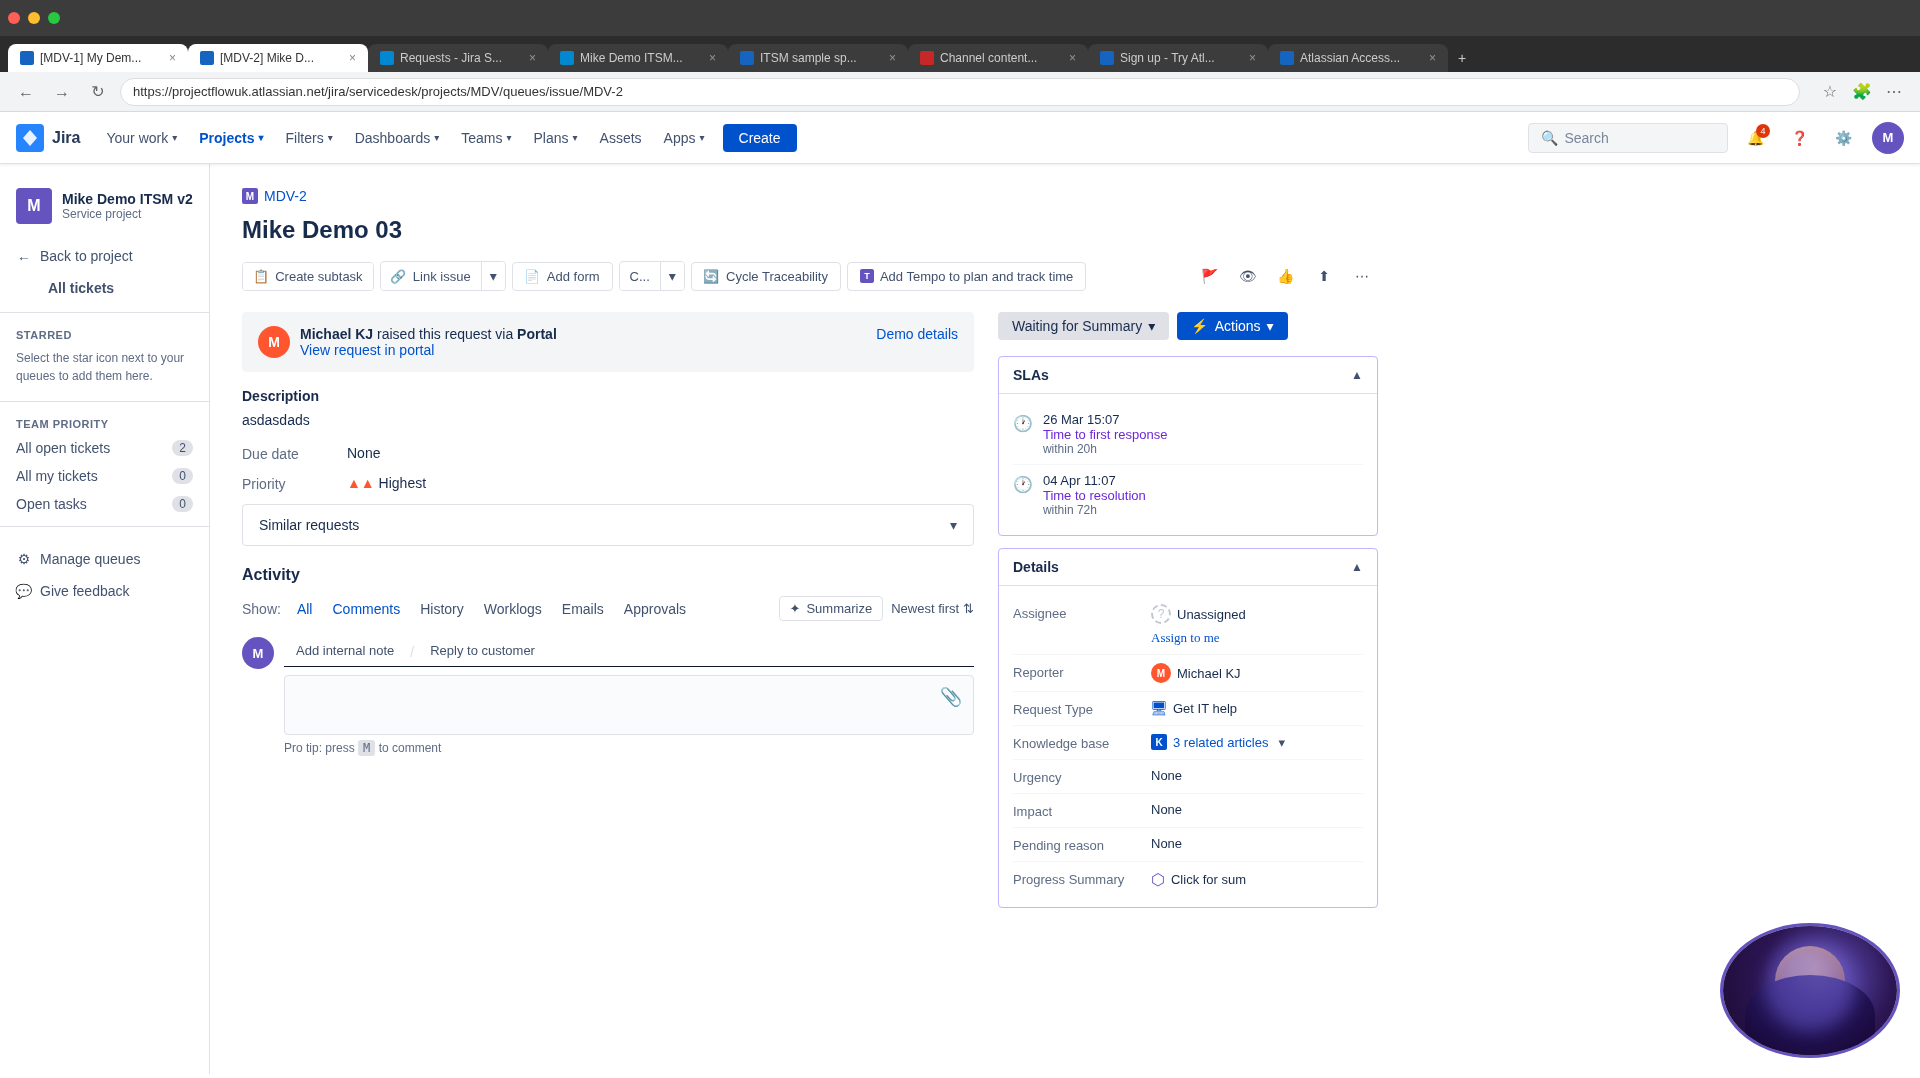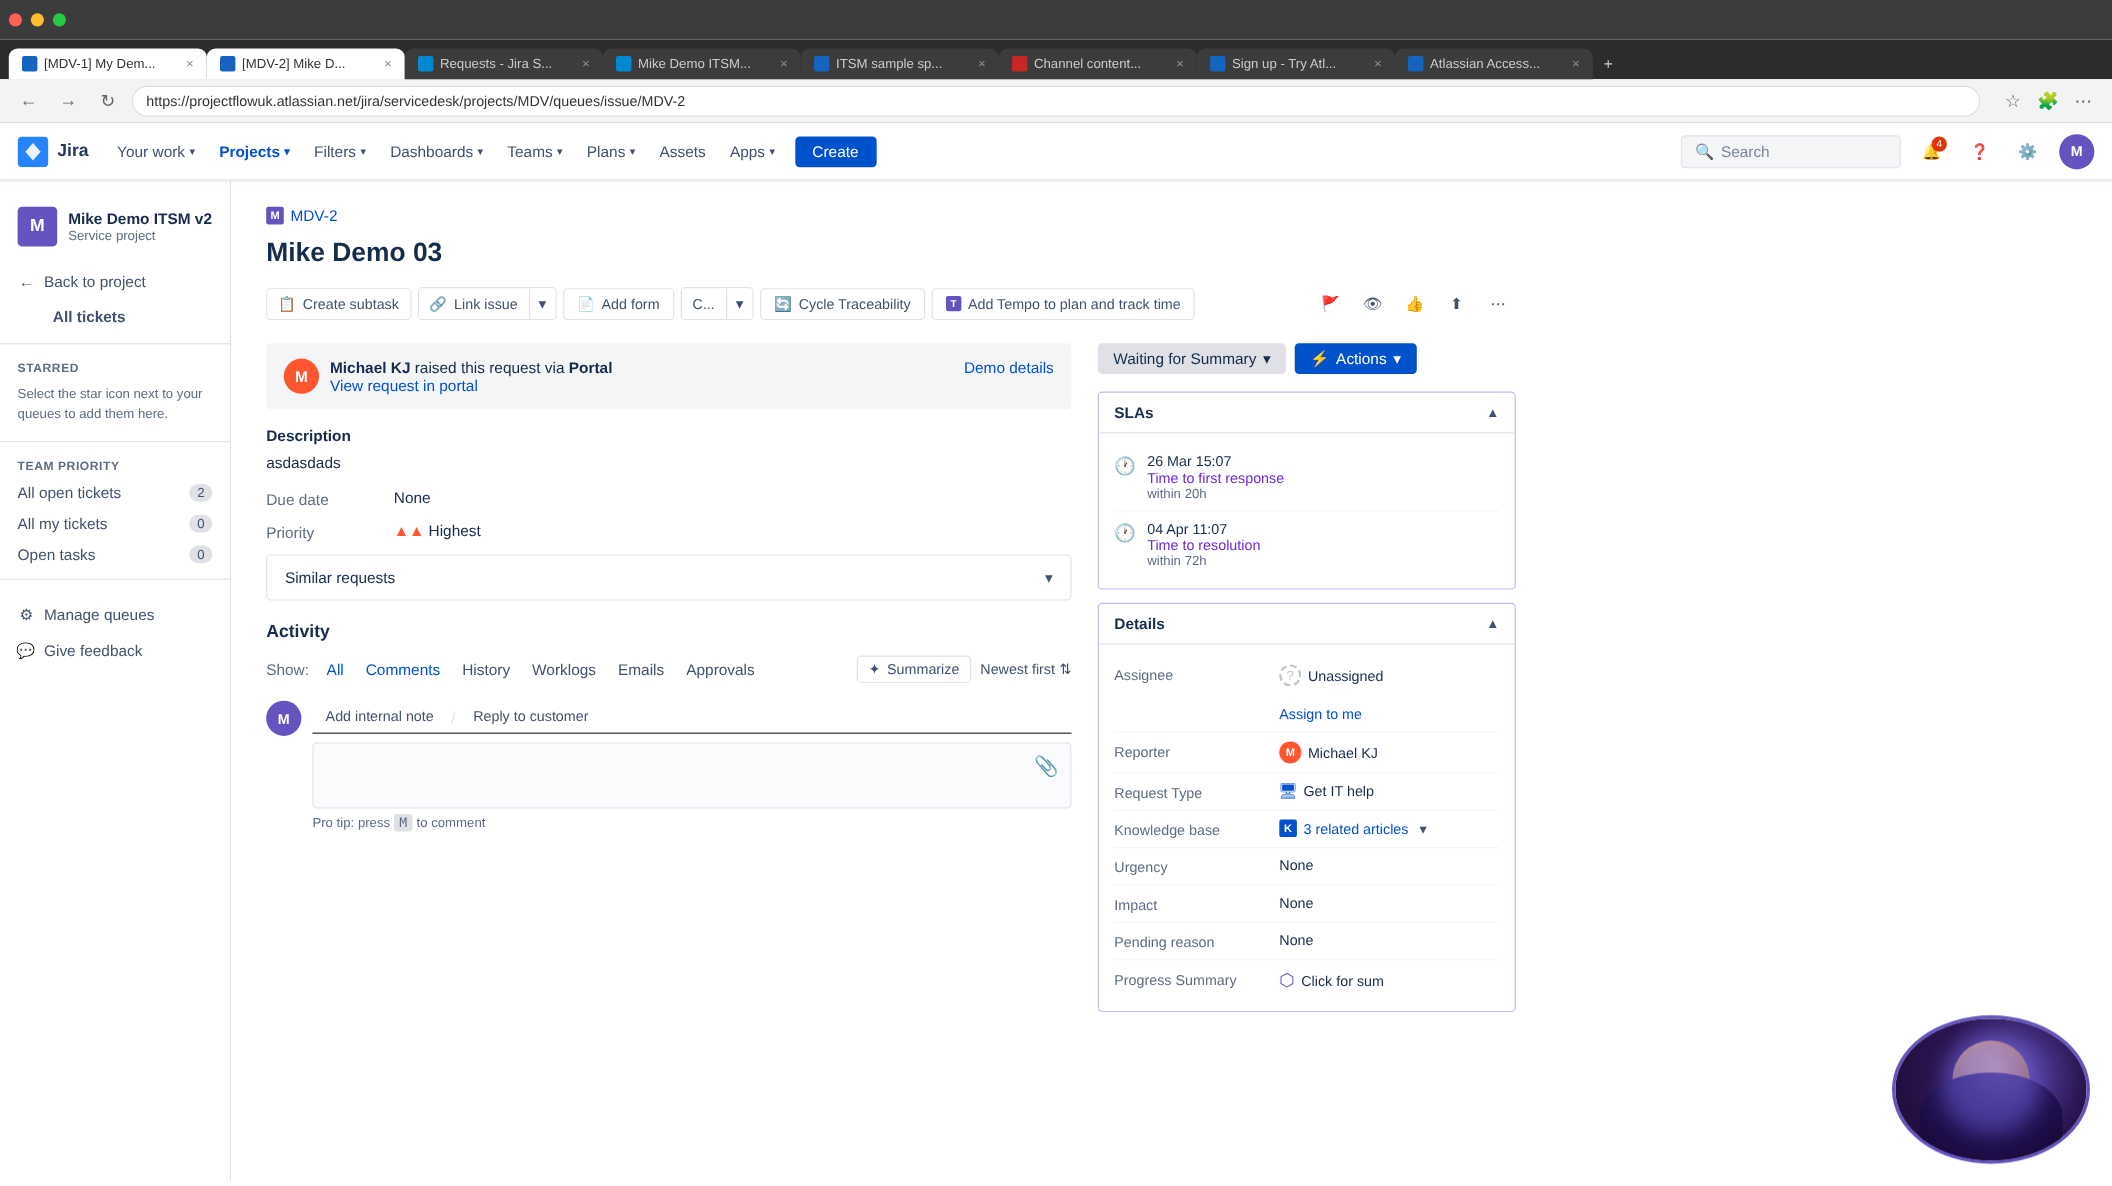--- a/index.html
+++ b/index.html
@@ -77,21 +77,21 @@
     
     .requester-banner { background: #f4f5f7; border-radius: 4px; padding: 14px 16px; margin-bottom: 16px; display: flex; align-items: flex-start; justify-content: space-between; }
     .requester-info { display: flex; align-items: flex-start; gap: 10px; }
     .requester-avatar { width: 32px; height: 32px; border-radius: 50%; background: #ff5630; display: flex; align-items: center; justify-content: center; color: #fff; font-size: 14px; font-weight: 600; flex-shrink: 0; }
     .requester-text { font-size: 14px; color: #172b4d; }
     .requester-text strong { font-weight: 600; }
     .requester-portal { color: #0052cc; cursor: pointer; }
     .hide-details-link { color: #0052cc; font-size: 14px; cursor: pointer; white-space: nowrap; }
 
     
-    .field-row { display: flex; align-items: flex-start; margin-bottom: 12px; gap: 16px; }
+    .field-row { display: flex; align-items: center; margin-bottom: 12px; gap: 5px; }
     .field-label { width: 100px; color: #5e6c84; font-size: 14px; flex-shrink: 0; font-weight: 500; padding-top: 2px; }
     .field-value { flex: 1; color: #172b4d; font-size: 14px; }
     .field-section-label { font-size: 14px; font-weight: 600; color: #172b4d; margin: 16px 0 8px; }
     .description-text { font-size: 14px; color: #172b4d; margin-bottom: 16px; }
 
     
     .collapsible-section { border: 1px solid #dfe1e6; border-radius: 4px; margin-bottom: 16px; }
     .collapsible-header { display: flex; align-items: center; justify-content: space-between; padding: 12px 16px; cursor: pointer; }
     .collapsible-title { font-size: 14px; font-weight: 500; color: #172b4d; }
     .collapsible-arrow { color: #42526e; font-size: 14px; }
@@ -132,21 +132,21 @@
     .panel-section-content { padding: 10px 14px; }
     .sla-item { display: flex; align-items: flex-start; gap: 10px; padding: 8px 0; }
     .sla-item + .sla-item { border-top: 1px solid #f4f5f7; }
     .sla-clock-icon { color: #6554c0; font-size: 16px; flex-shrink: 0; margin-top: 2px; }
     .sla-info { flex: 1; }
     .sla-date { font-size: 13px; color: #172b4d; font-weight: 500; }
     .sla-label { font-size: 13px; color: #6d28d9; }
     .sla-sublabel { font-size: 12px; color: #5e6c84; }
 
     
-    .detail-row { display: flex; align-items: flex-start; padding: 8px 0; gap: 20px; }
+    .detail-row { display: flex; align-items: flex-start; padding: 8px 0; gap: 8px; }
     .detail-row + .detail-row { border-top: 1px solid #f4f5f7; }
     .detail-label { width: 130px; font-size: 13px; color: #5e6c84; flex-shrink: 0; padding-top: 2px; }
     .detail-value { flex: 1; font-size: 13px; color: #172b4d; display: flex; align-items: center; gap: 6px; flex-wrap: wrap; }
     .detail-avatar { width: 20px; height: 20px; border-radius: 50%; background: #ff5630; display: flex; align-items: center; justify-content: center; color: #fff; font-size: 10px; font-weight: 600; flex-shrink: 0; }
     .detail-link { color: #0052cc; cursor: pointer; }
     .kb-icon { width: 16px; height: 16px; background: #0052cc; border-radius: 2px; display: flex; align-items: center; justify-content: center; color: #fff; font-size: 10px; font-weight: 700; flex-shrink: 0; }
     .kb-expand { color: #42526e; cursor: pointer; margin-left: 4px; }
     .request-type-icon { width: 16px; height: 16px; display: flex; align-items: center; justify-content: center; color: #0052cc; font-size: 14px; }
     .detail-info-icon { color: #5e6c84; font-size: 12px; cursor: pointer; }
 
@@ -533,21 +533,21 @@
                 <span class="panel-section-title">Details</span>
                 <span class="panel-section-arrow">▲</span>
               </div>
               <div class="panel-section-content">
 
                 <div class="detail-row">
                   <div class="detail-label">Assignee</div>
                   <div class="detail-value">
                     <div class="unassigned-icon">?</div>
                     <span>Unassigned</span>
-                    <div style="display:block;width:100%;margin-top:12px;">
+                    <div style="display:block;width:100%;margin-top:0;font-family:Liberation Serif, serif;">
                       <span class="detail-link">Assign to me</span>
                     </div>
                   </div>
                 </div>
 
                 <div class="detail-row">
                   <div class="detail-label">Reporter</div>
                   <div class="detail-value">
                     <div class="detail-avatar">M</div>
                     <span>Michael KJ</span>

